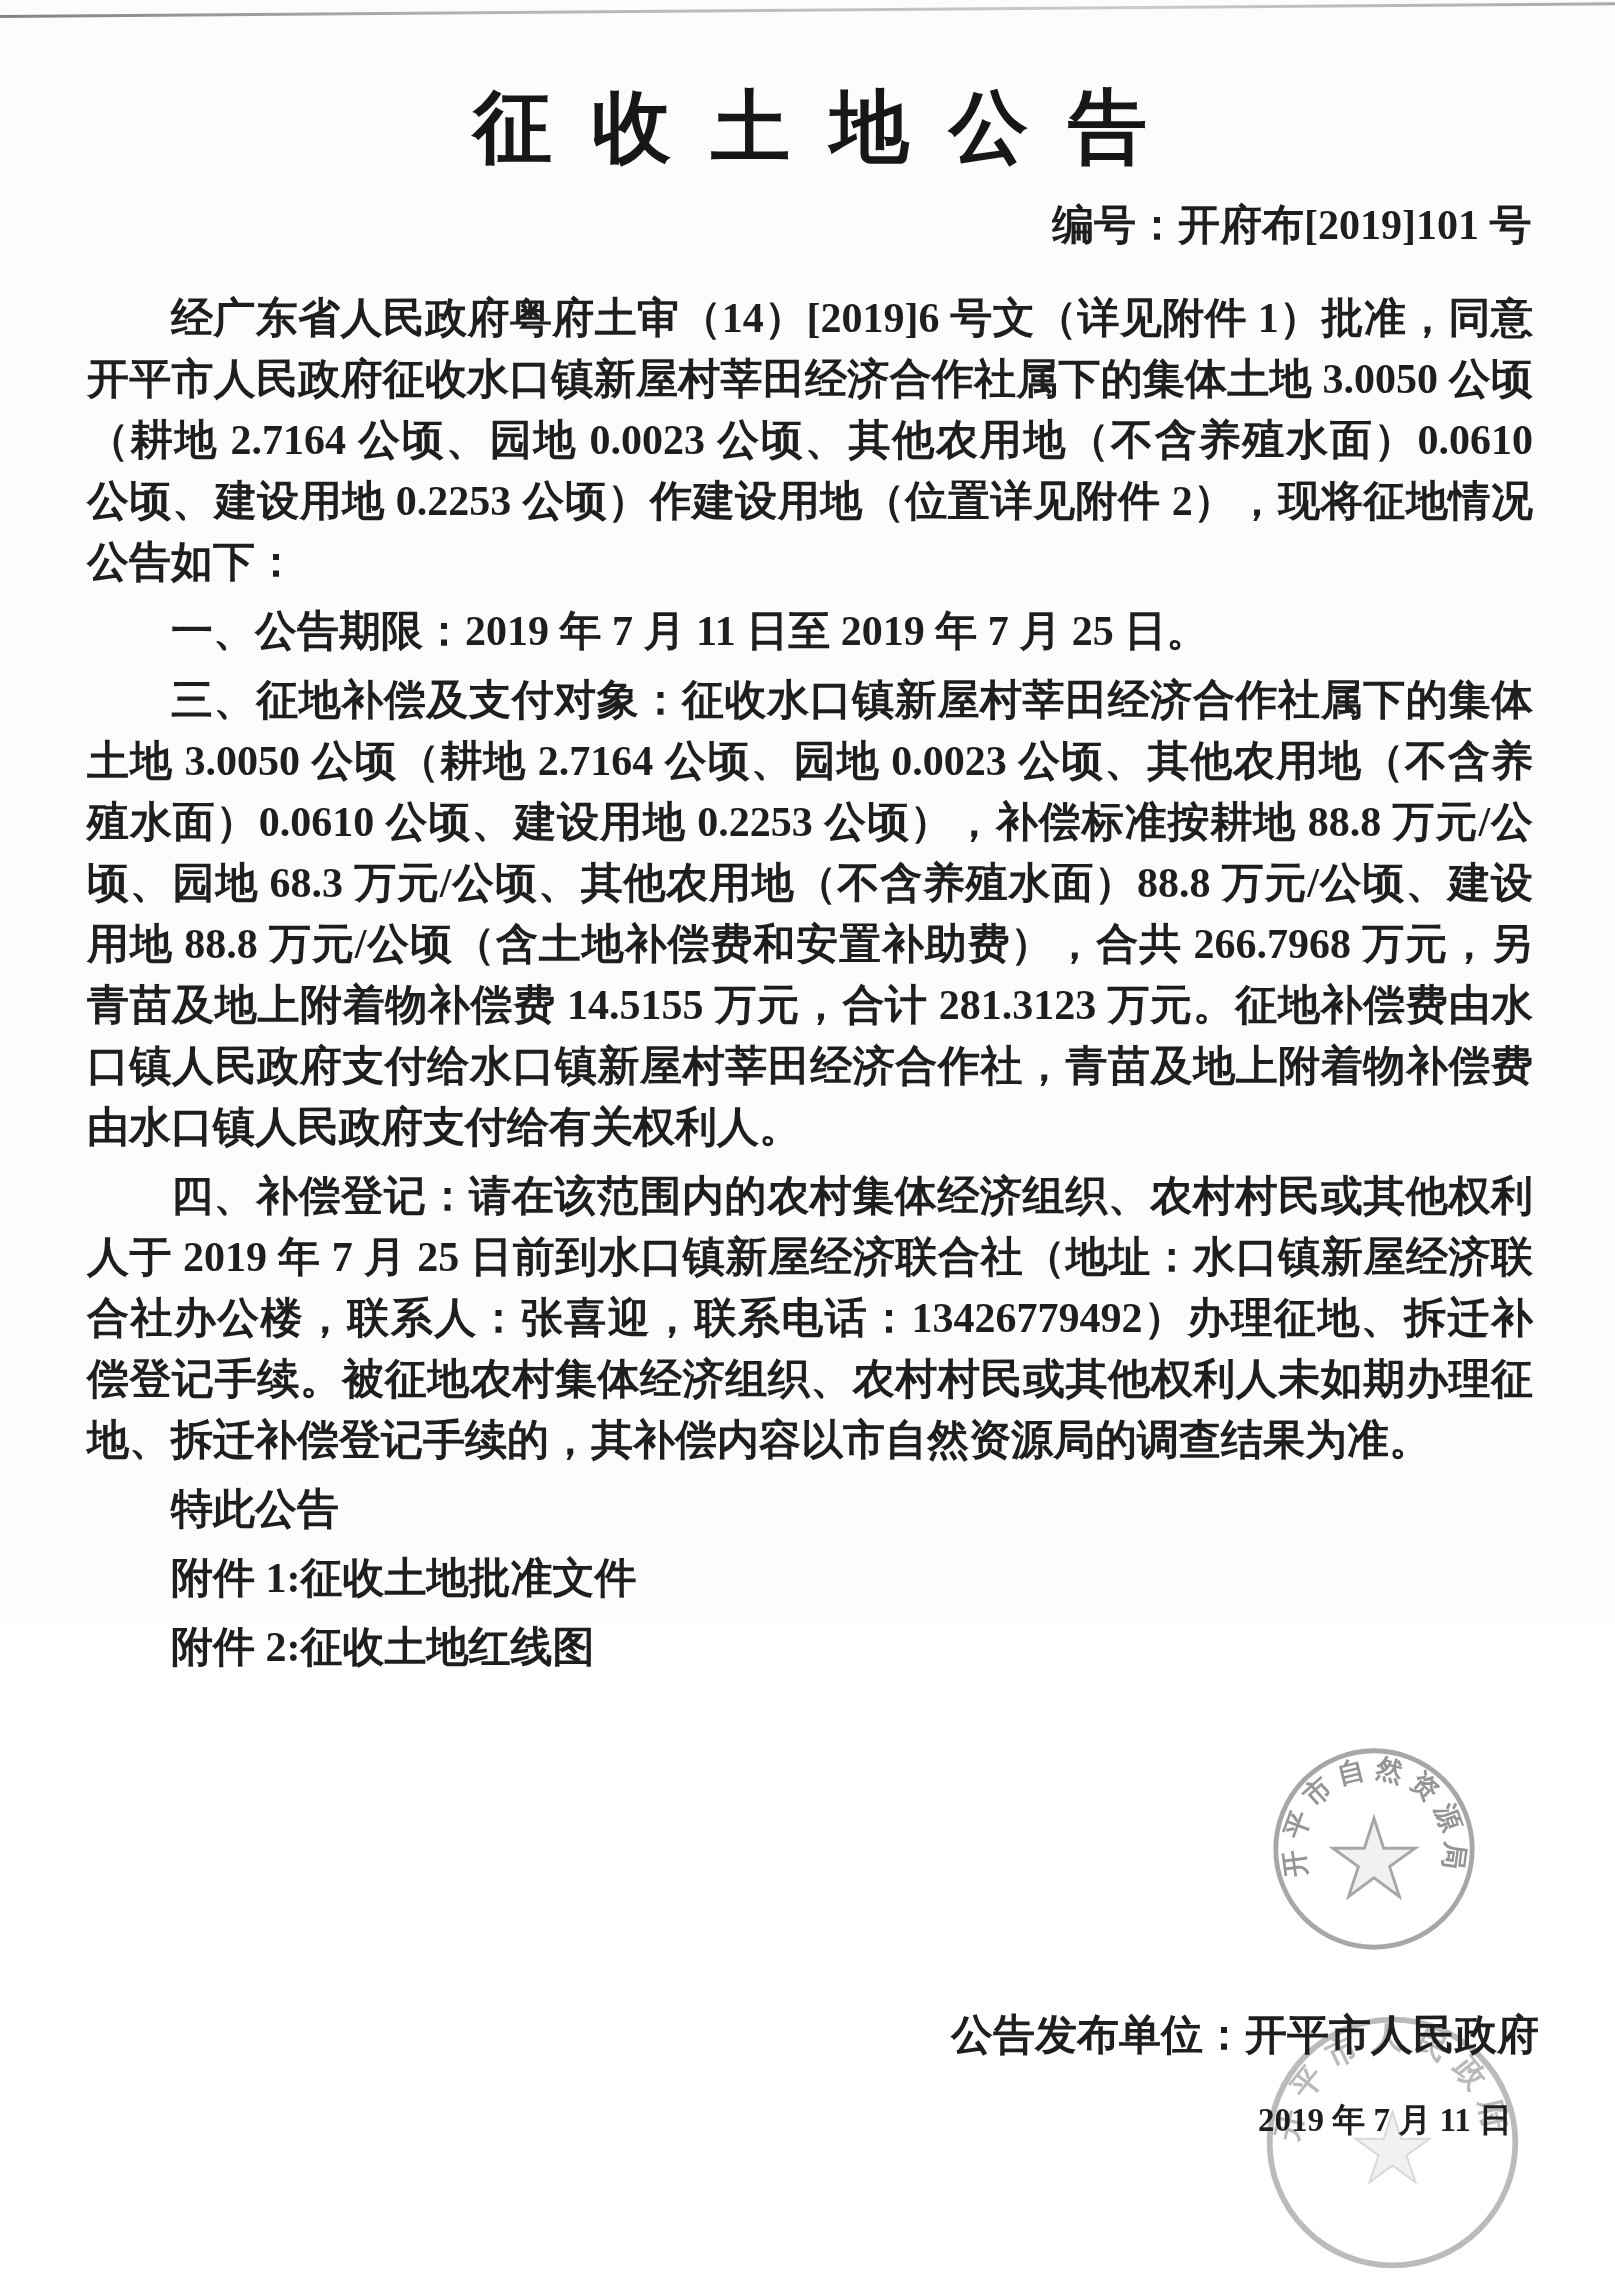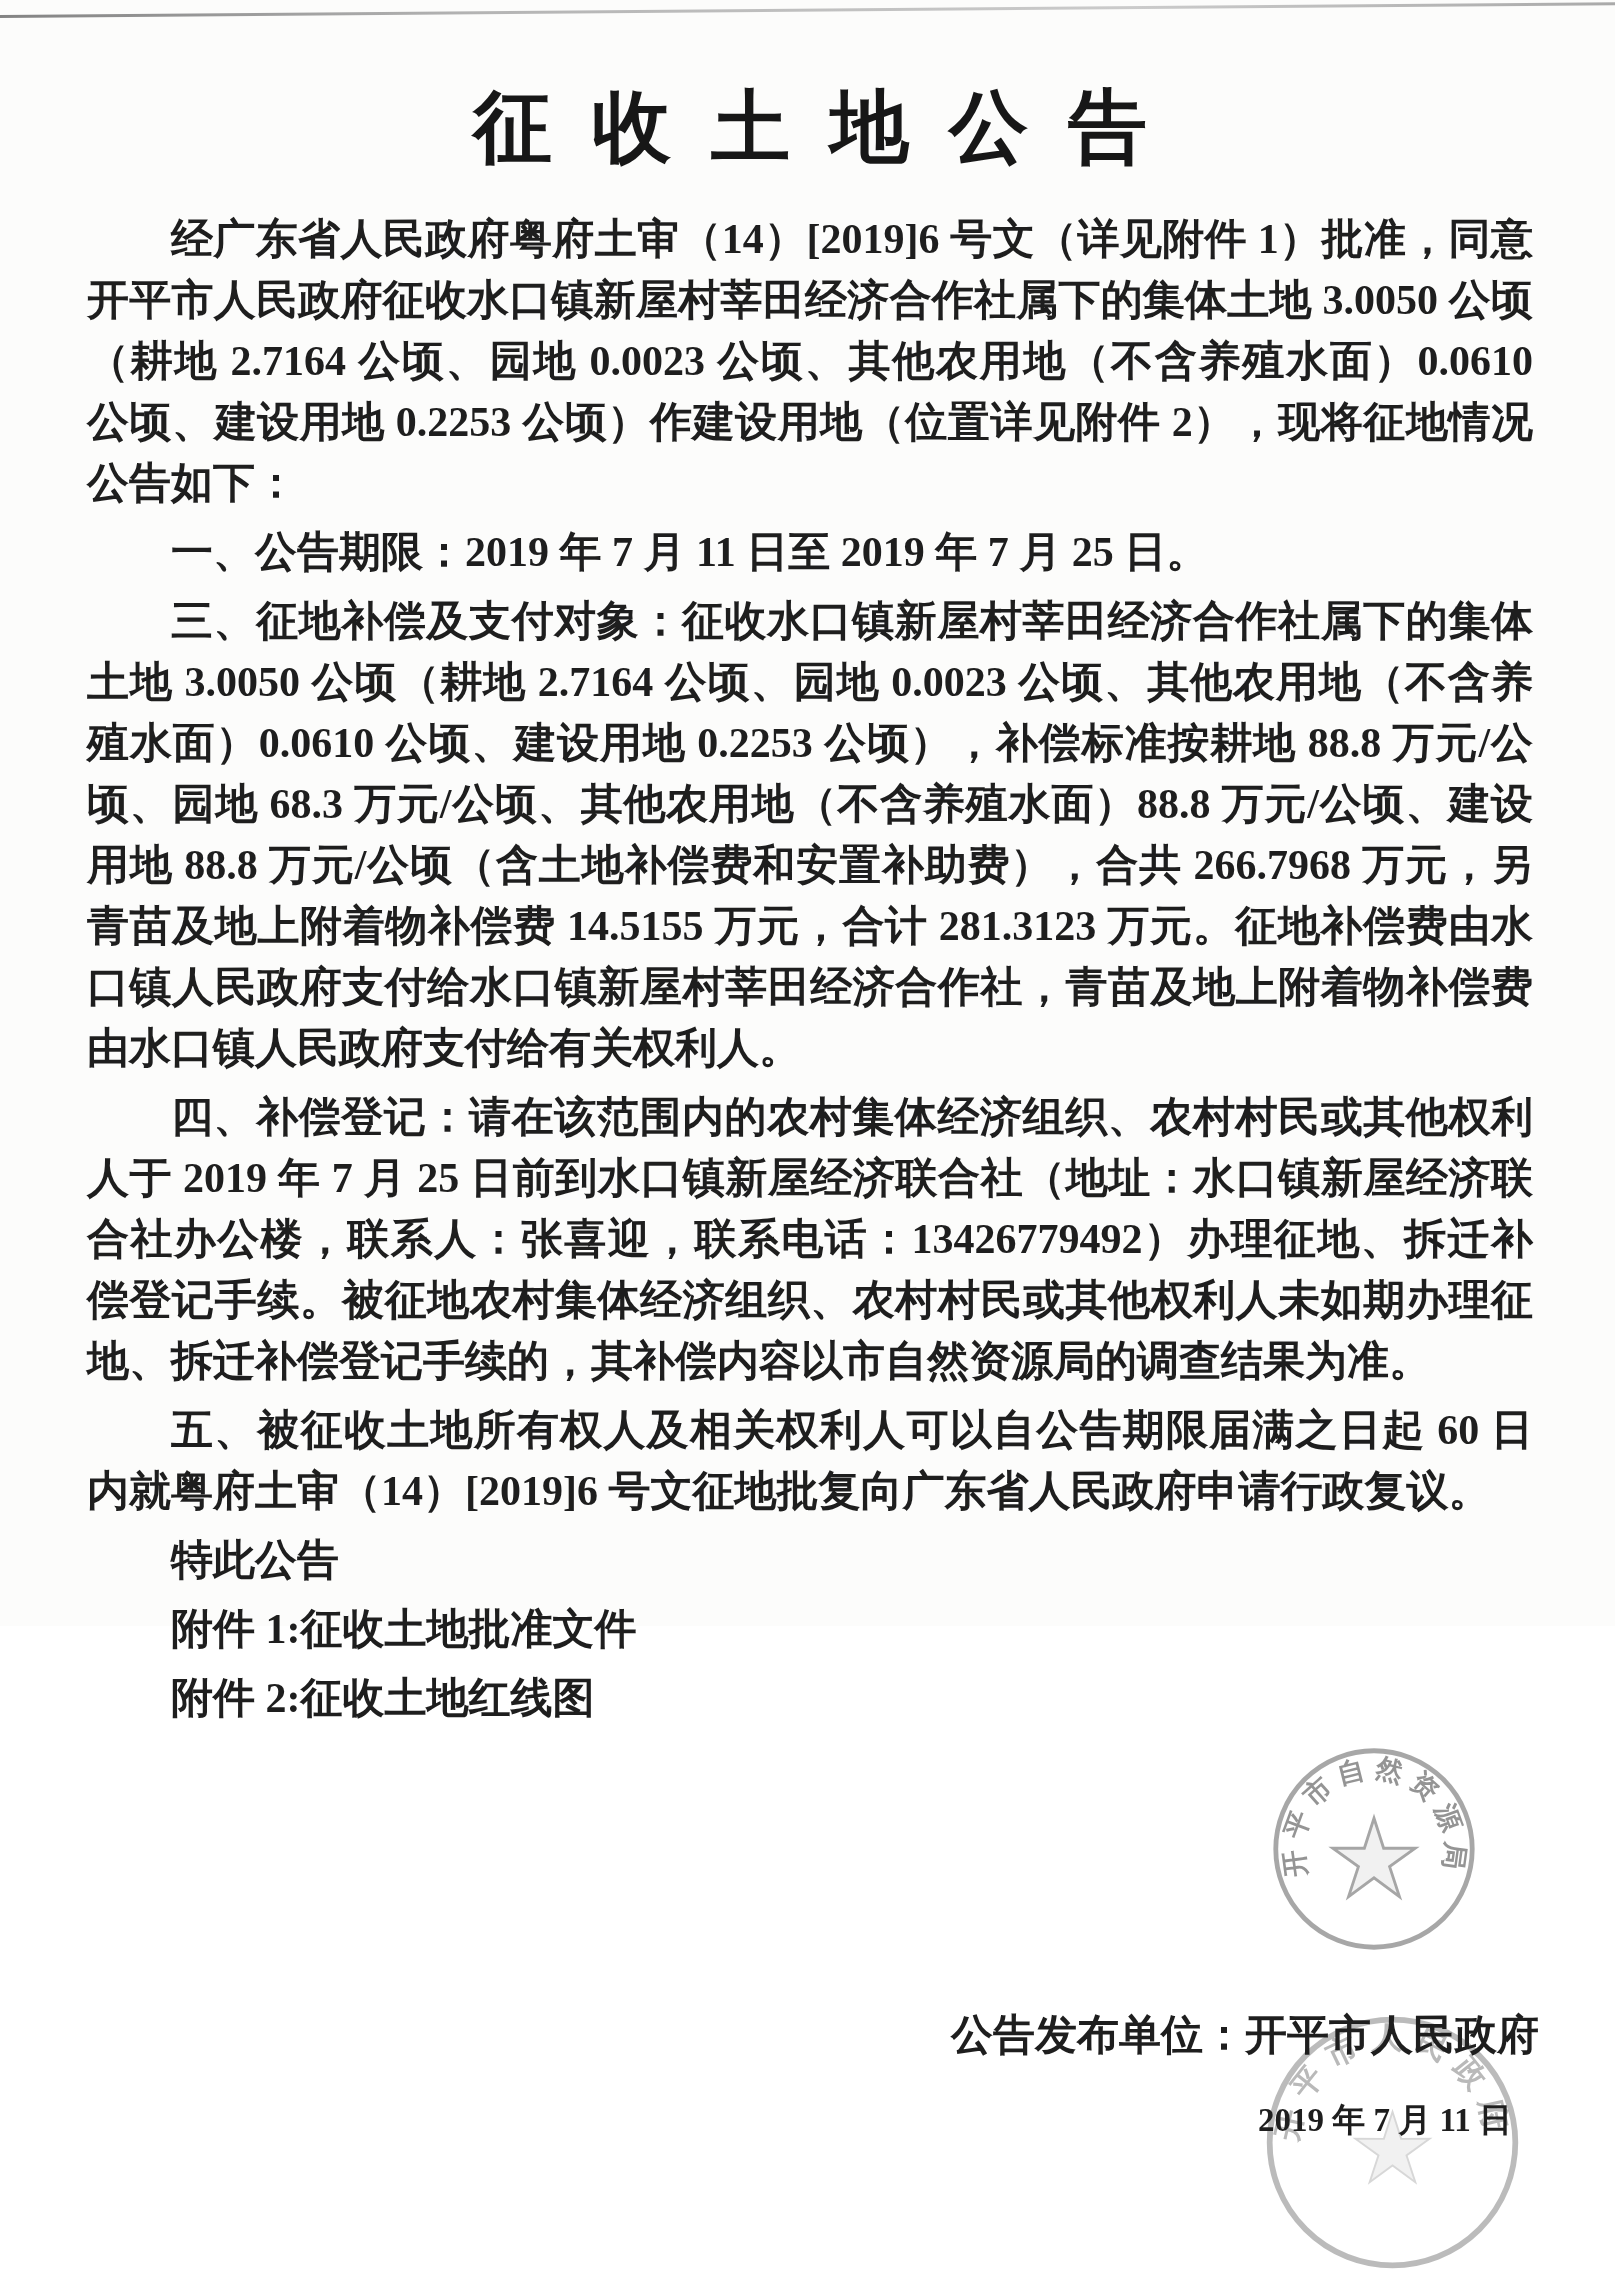--- a/index.html
+++ b/index.html
@@ -76,27 +76,27 @@
 </head>
 <body>
 
 <div class="page">
 
   <div class="scan-edge"></div>
 
   <div class="content">
     <h1 class="title">征收土地公告</h1>
 
+    <div class="doc-number">编号：开府布[2019]101 号</div>
 
     <div class="body-text">
       <p>经广东省人民政府粤府土审（14）[2019]6 号文（详见附件 1）批准，同意开平市人民政府征收水口镇新屋村莘田经济合作社属下的集体土地 3.0050 公顷（耕地 2.7164 公顷、园地 0.0023 公顷、其他农用地（不含养殖水面）0.0610 公顷、建设用地 0.2253 公顷）作建设用地（位置详见附件 2），现将征地情况公告如下：</p>
       <p>一、公告期限：2019 年 7 月 11 日至 2019 年 7 月 25 日。</p>
       <p>三、征地补偿及支付对象：征收水口镇新屋村莘田经济合作社属下的集体土地 3.0050 公顷（耕地 2.7164 公顷、园地 0.0023 公顷、其他农用地（不含养殖水面）0.0610 公顷、建设用地 0.2253 公顷），补偿标准按耕地 88.8 万元/公顷、园地 68.3 万元/公顷、其他农用地（不含养殖水面）88.8 万元/公顷、建设用地 88.8 万元/公顷（含土地补偿费和安置补助费），合共 266.7968 万元，另青苗及地上附着物补偿费 14.5155 万元，合计 281.3123 万元。征地补偿费由水口镇人民政府支付给水口镇新屋村莘田经济合作社，青苗及地上附着物补偿费由水口镇人民政府支付给有关权利人。</p>
       <p>四、补偿登记：请在该范围内的农村集体经济组织、农村村民或其他权利人于 2019 年 7 月 25 日前到水口镇新屋经济联合社（地址：水口镇新屋经济联合社办公楼，联系人：张喜迎，联系电话：13426779492）办理征地、拆迁补偿登记手续。被征地农村集体经济组织、农村村民或其他权利人未如期办理征地、拆迁补偿登记手续的，其补偿内容以市自然资源局的调查结果为准。</p>
-      <p>五、被征收土地所有权人及相关权利人可以自公告期限届满之日起 60 日内就粤府土审（14）[2019]6 号文征地批复向广东省人民政府申请行政复议。</p>
       <p>特此公告</p>
       <p>附件 1:征收土地批准文件</p>
       <p>附件 2:征收土地红线图</p>
     </div>
   </div>
 
   <svg class="seal seal-1" width="208" height="208" viewBox="0 0 216 216">
     <circle cx="108" cy="108" r="102" fill="none" stroke="#989898" stroke-width="5" opacity="0.85"></circle>
     <path d="M108,76 L118,107.2 L150.8,107.1 L124.2,126.3 L134.4,157.4 L108,138 L81.6,157.4 L91.8,126.3 L65.2,107.1 L98,107.2 Z" fill="rgba(170,170,170,0.18)" stroke="#9d9d9d" stroke-width="3" opacity="0.9"></path>
     <defs>

